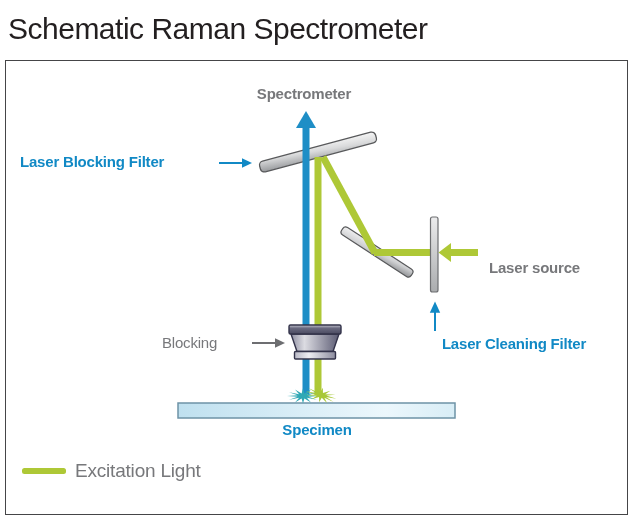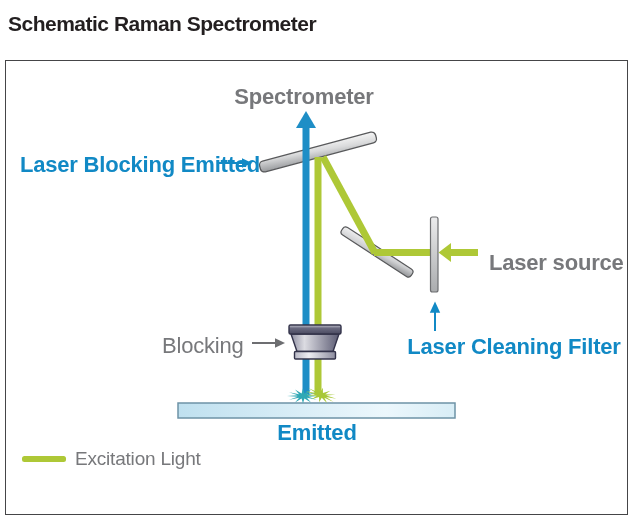--- a/index.html
+++ b/index.html
@@ -1,30 +1,30 @@
 <!DOCTYPE html>
 <html><head>
 <meta charset="utf-8">
 <style>
   html,body{margin:0;padding:0;background:#ffffff;}
   #stage{position:relative;width:638px;height:531px;background:#ffffff;overflow:hidden;
          font-family:"Liberation Sans", sans-serif;}
   .page-title{position:absolute;left:8px;top:12px;
-rent    font-family:"Liberation Serif", serif;font-weight:bold;font-size:21px;color:#231f20;
+rent    font-family:"Liberation Serif", serif;font-weight:normal;font-size:30px;color:#231f20;
     letter-spacing:-0.5px;white-space:nowrap;}
   .diagram-box{position:absolute;left:5px;top:60px;width:623px;height:455px;
     background:#ffffff;border:1.6px solid #454547;box-sizing:border-box;}
   .svg-layer{position:absolute;left:0;top:0;width:638px;height:531px;}
-  .lbl{position:absolute;white-space:nowrap;font-size:22px;line-height:1;letter-spacing:-0.2px;}
+  .lbl{position:absolute;white-space:nowrap;font-size:15px;line-height:1;letter-spacing:-0.2px;}
   .lbl.bold{font-weight:bold;}
   .lbl.gray{color:#77787b;}
   .lbl.blue{color:#1189c5;}
   .lbl.center{transform:translateX(-50%);}
   .legend{position:absolute;left:22px;top:449px;}
-  .legend-row{display:flex;align-items:center;height:20px;}
+  .legend-row{display:flex;align-items:center;height:20px;margin-top:12px;}
   .legend-swatch{width:44px;height:5.5px;border-radius:2.5px;margin-right:9px;flex:0 0 auto;}
   .legend-label{font-size:19px;color:#77787b;letter-spacing:-0.2px;}
 </style>
 </head>
 <body>
 
 <div id="stage">
 
   <div class="page-title">Schematic Raman Spectrometer</div>
 
@@ -117,29 +117,29 @@
     </g>
 
     <g>
       <line x1="252" y1="343" x2="276" y2="343" stroke-width="2" stroke="#6d6e71"></line>
       <polygon points="285,343 275,338.3 275,347.7" fill="#6d6e71"></polygon>
     </g>
   </svg>
 
   <div class="lbl bold gray center" style="left:304px;top:86px;">Spectrometer</div>
 
-  <div class="lbl bold blue" style="left:20px;top:154px;">Laser Blocking Emitted</div>
+  <div class="lbl bold blue" style="left:20px;top:154px;">Laser Blocking Filter</div>
 
-  <div class="lbl bold gray" style="left:489px;top:252px;">Laser source</div>
+  <div class="lbl bold gray" style="left:489px;top:260px;">Laser source</div>
 
   <div class="lbl bold blue center" style="left:514px;top:336px;text-align:center;">Laser Cleaning Filter</div>
 
   <div class="lbl gray" style="left:162px;top:335px;">Blocking</div>
 
-  <div class="lbl bold blue center" style="left:317px;top:422px;">Emitted</div>
+  <div class="lbl bold blue center" style="left:317px;top:422px;">Specimen</div>
 
   <div class="legend">
     <div class="legend-row">
       <div class="legend-swatch" style="background-color: rgb(174, 200, 54);"></div>
       <div class="legend-label">Excitation Light</div>
     </div>
   </div>
 
 </div>
 

